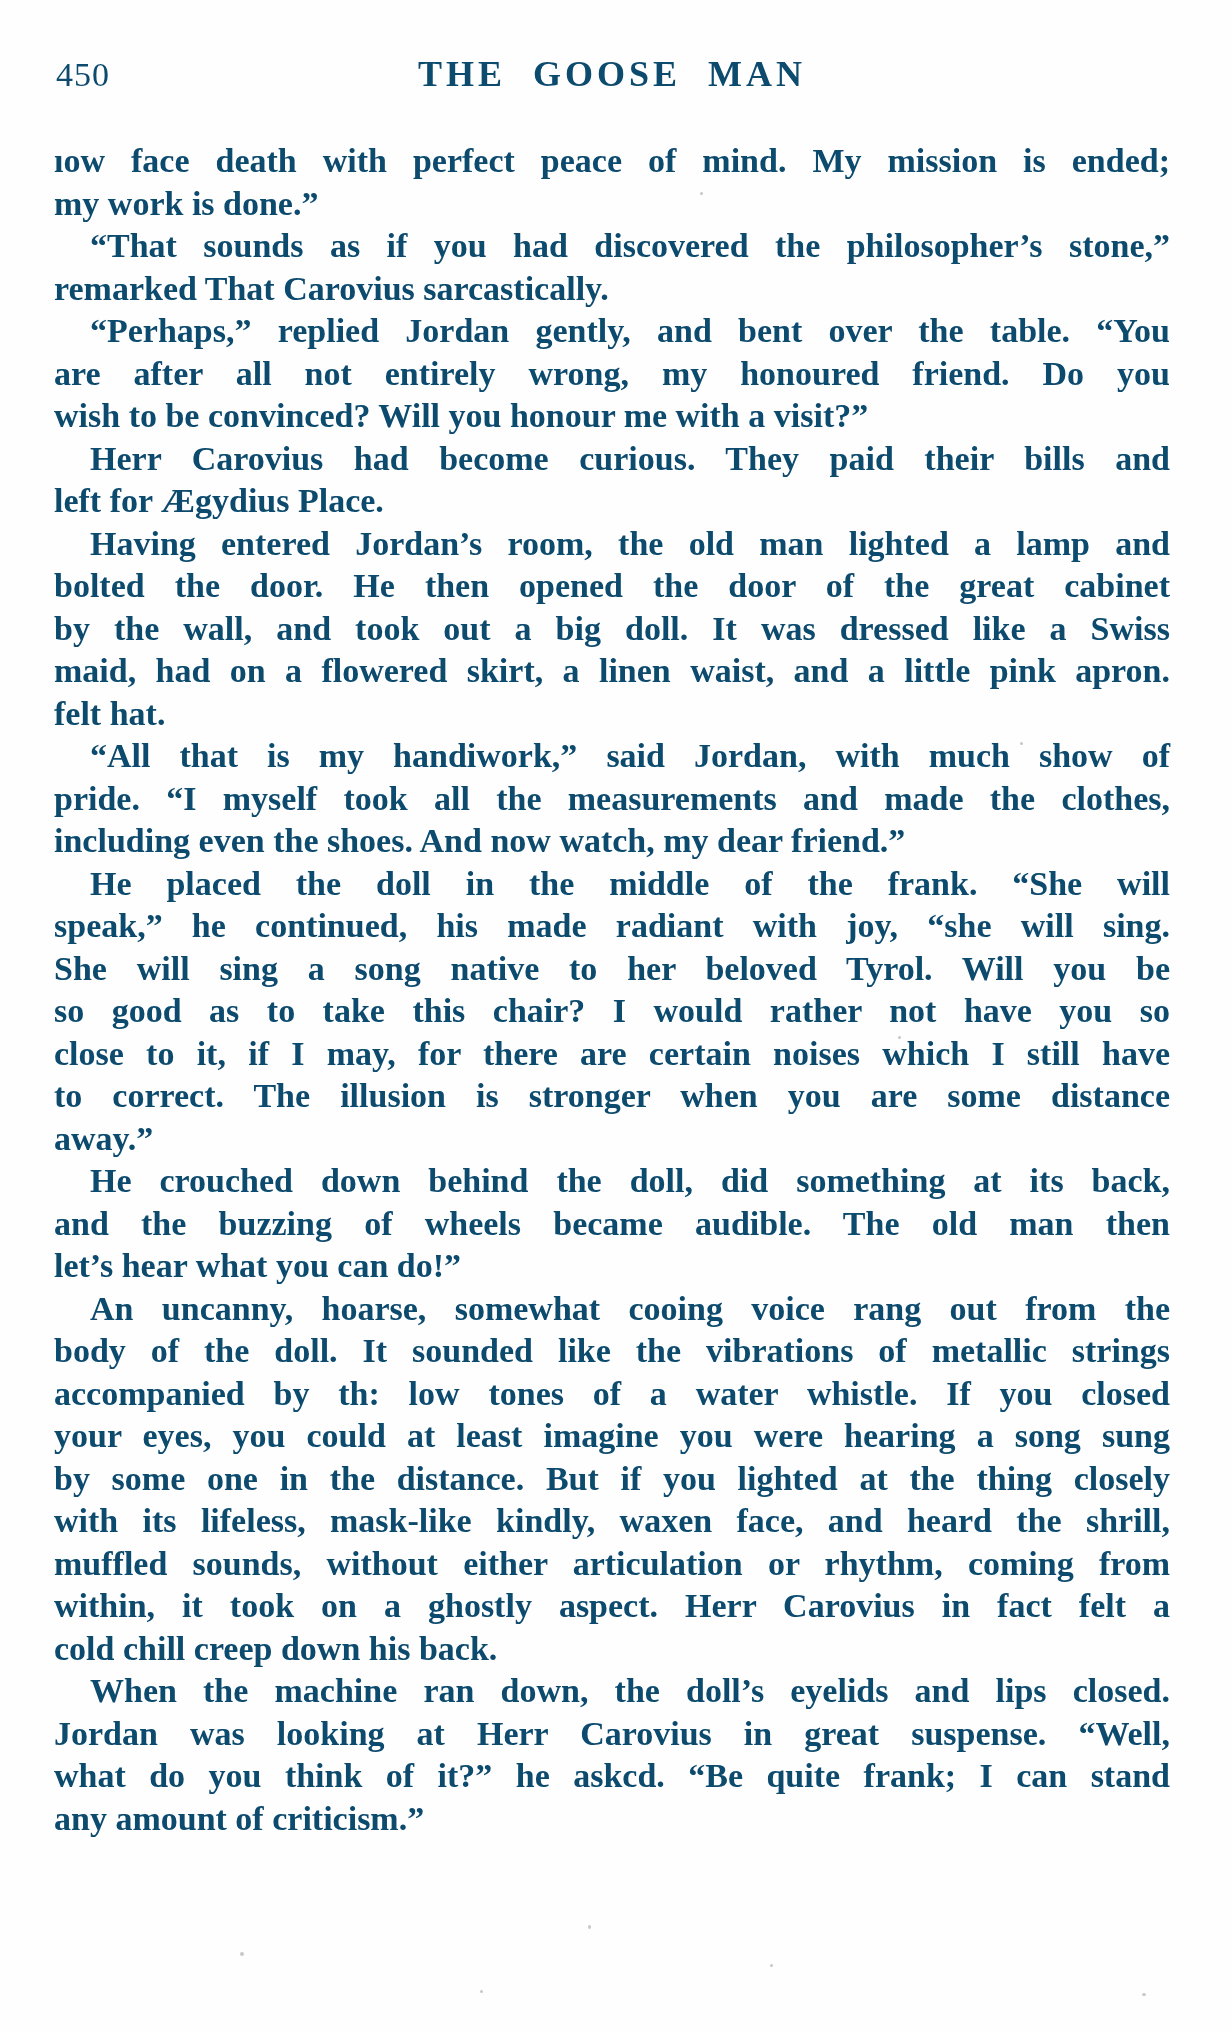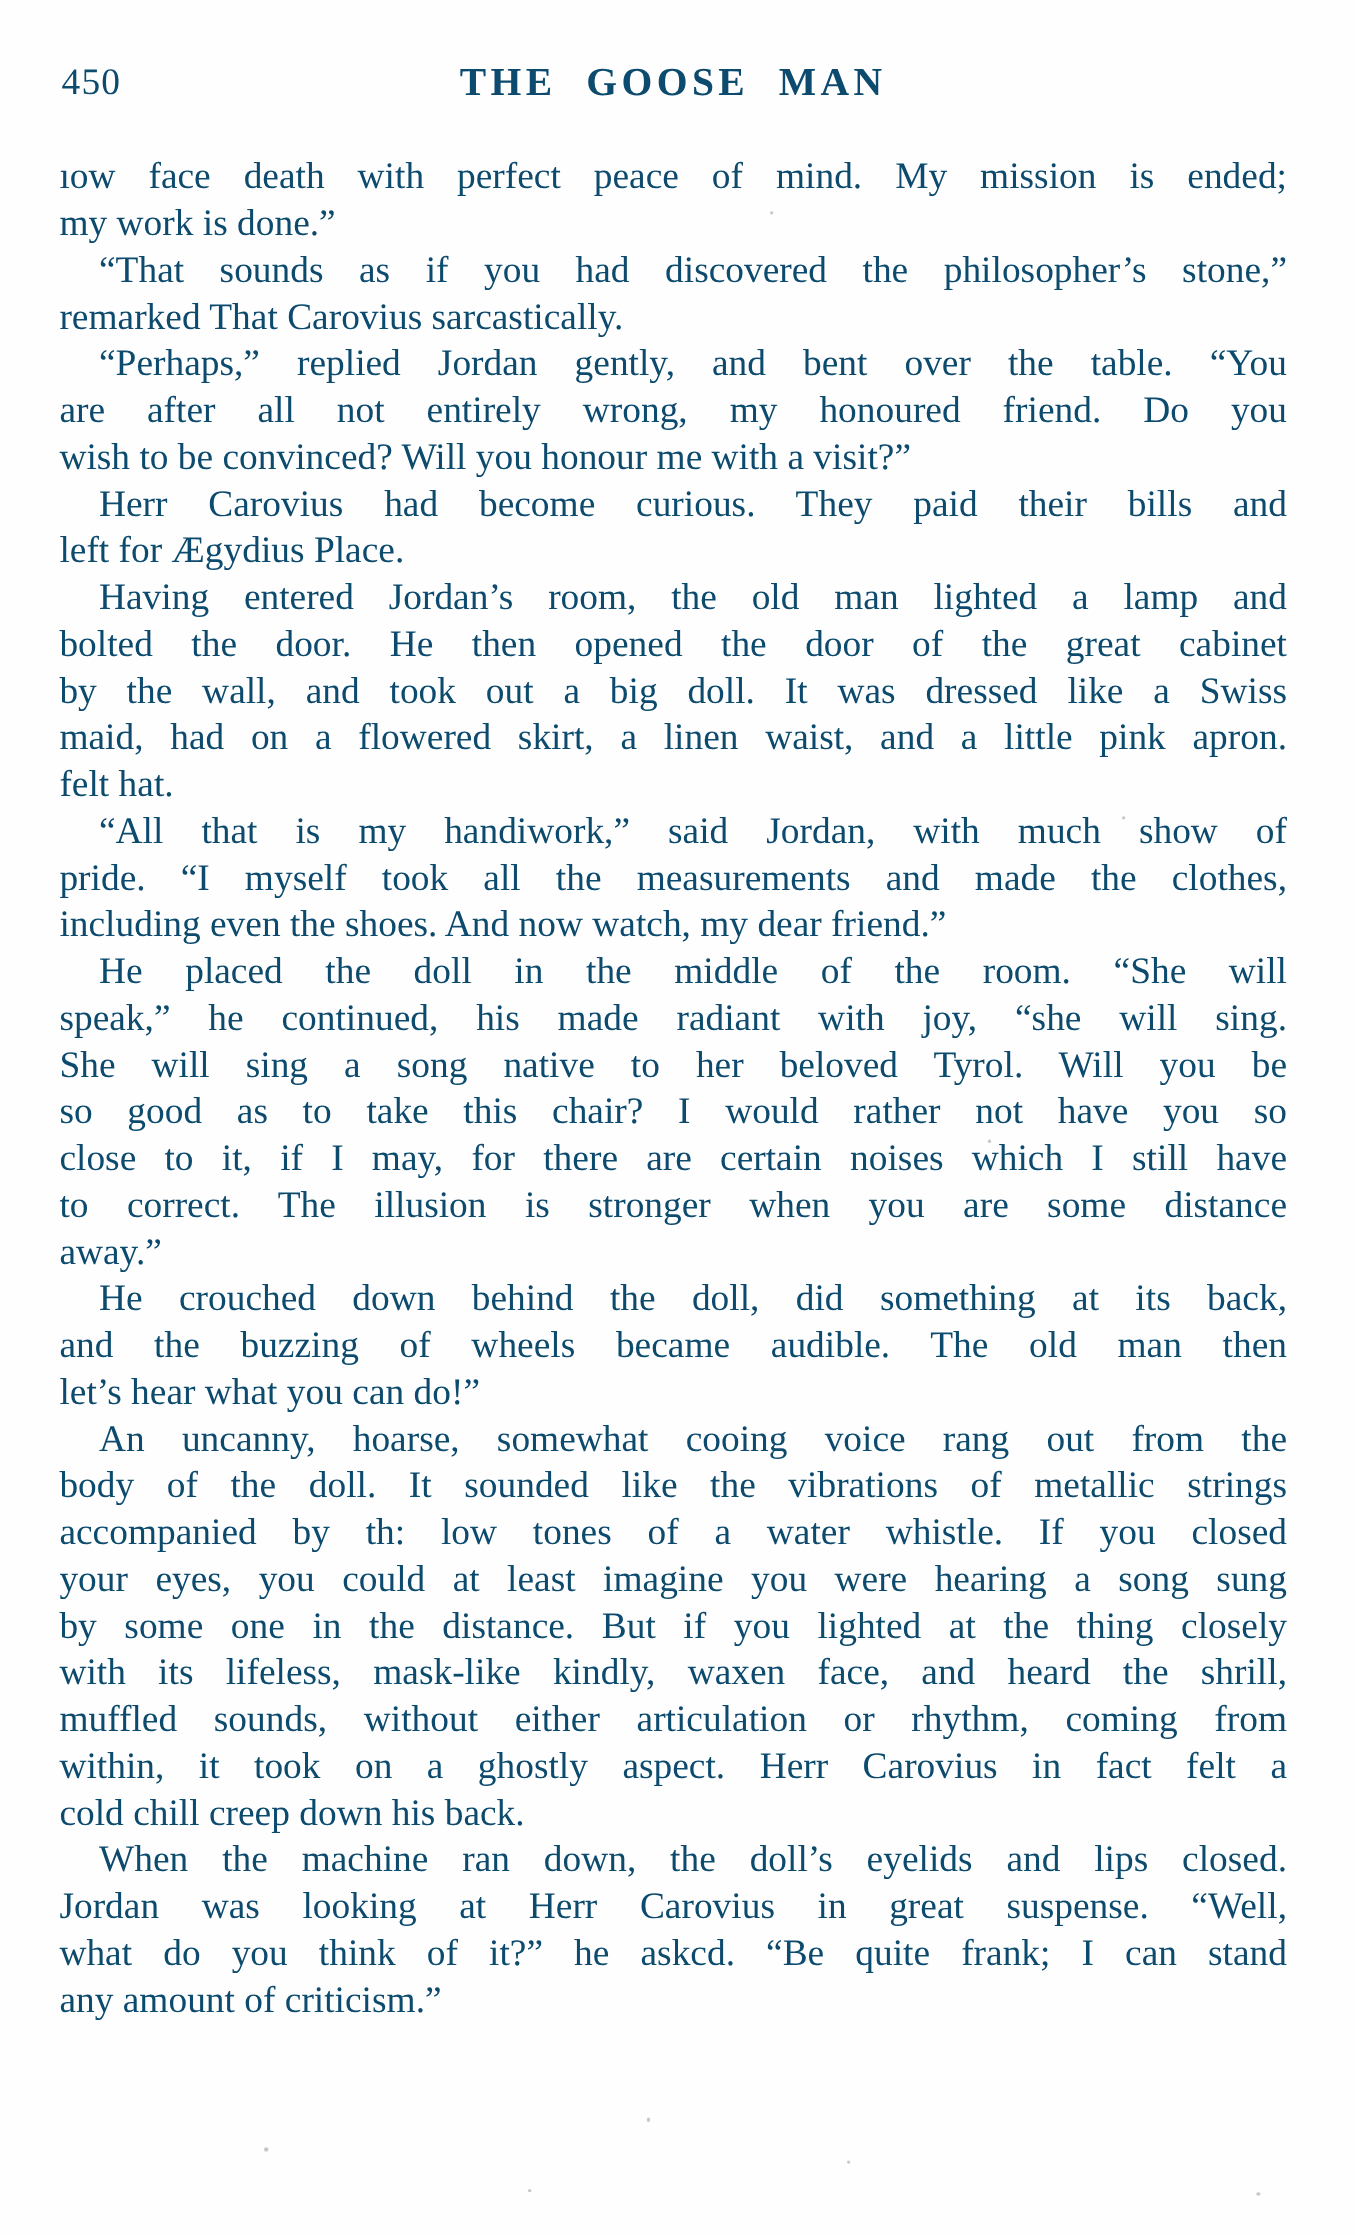--- a/index.html
+++ b/index.html
@@ -42,20 +42,21 @@
     left: 54px;
     width: 1116px;
     font-size: 34px;
     line-height: 42.5px;
   }
   .paragraph { margin: 0; }
   .line {
     text-align: justify;
     text-align-last: justify;
     white-space: normal;
+    font-weight: bold;
   }
   .line.last { text-align-last: left; }
   .line.indent { text-indent: 36px; }
   .speck {
     position: absolute;
     background: #9a9a9a;
     border-radius: 50%;
     opacity: 0.55;
   }
 </style>
@@ -93,21 +94,21 @@
         <div class="line">by the wall, and took out a big doll. It was dressed like a Swiss</div>
         <div class="line">maid, had on a flowered skirt, a linen waist, and a little pink apron.</div>
         <div class="line last">felt hat.</div>
       </div>
       <div class="paragraph">
         <div class="line indent">“All that is my handiwork,” said Jordan, with much show of</div>
         <div class="line">pride. “I myself took all the measurements and made the clothes,</div>
         <div class="line last">including even the shoes. And now watch, my dear friend.”</div>
       </div>
       <div class="paragraph">
-        <div class="line indent">He placed the doll in the middle of the room. “She will</div>
+        <div class="line indent">He placed the doll in the middle of the frank. “She will</div>
         <div class="line">speak,” he continued, his made radiant with joy, “she will sing.</div>
         <div class="line">She will sing a song native to her beloved Tyrol. Will you be</div>
         <div class="line">so good as to take this chair? I would rather not have you so</div>
         <div class="line">close to it, if I may, for there are certain noises which I still have</div>
         <div class="line">to correct. The illusion is stronger when you are some distance</div>
         <div class="line last">away.”</div>
       </div>
       <div class="paragraph">
         <div class="line indent">He crouched down behind the doll, did something at its back,</div>
         <div class="line">and the buzzing of wheels became audible. The old man then</div>

